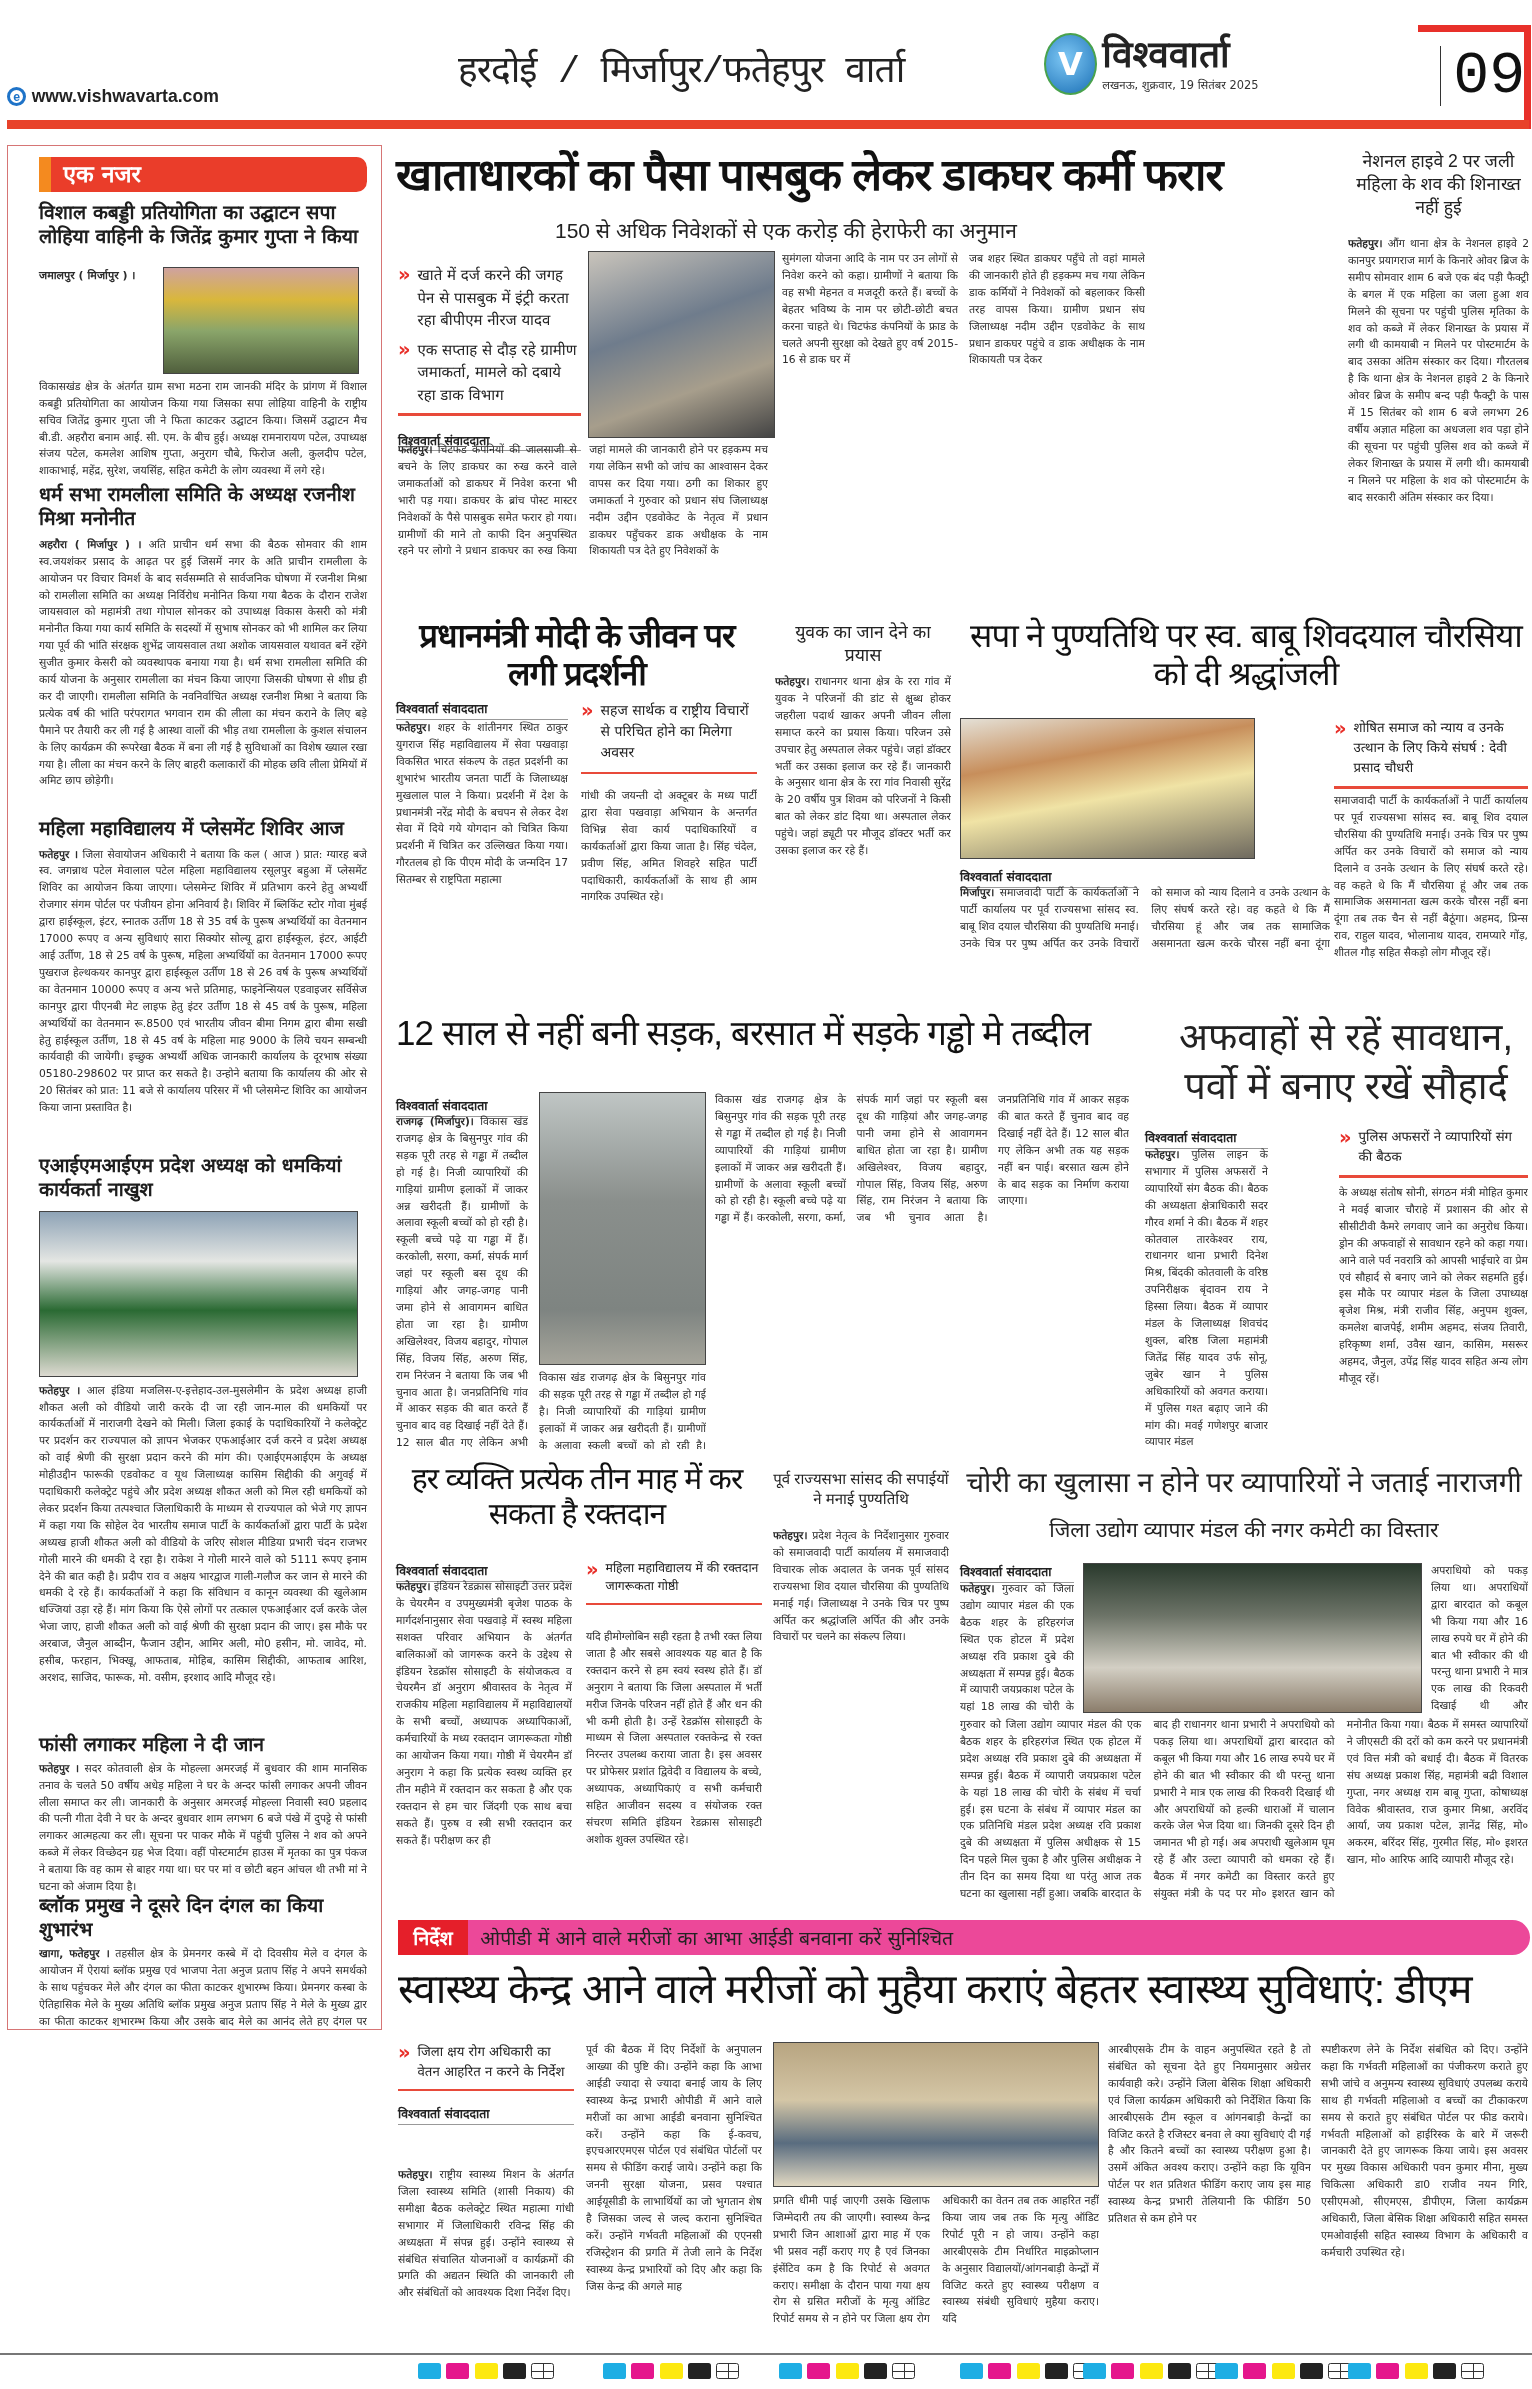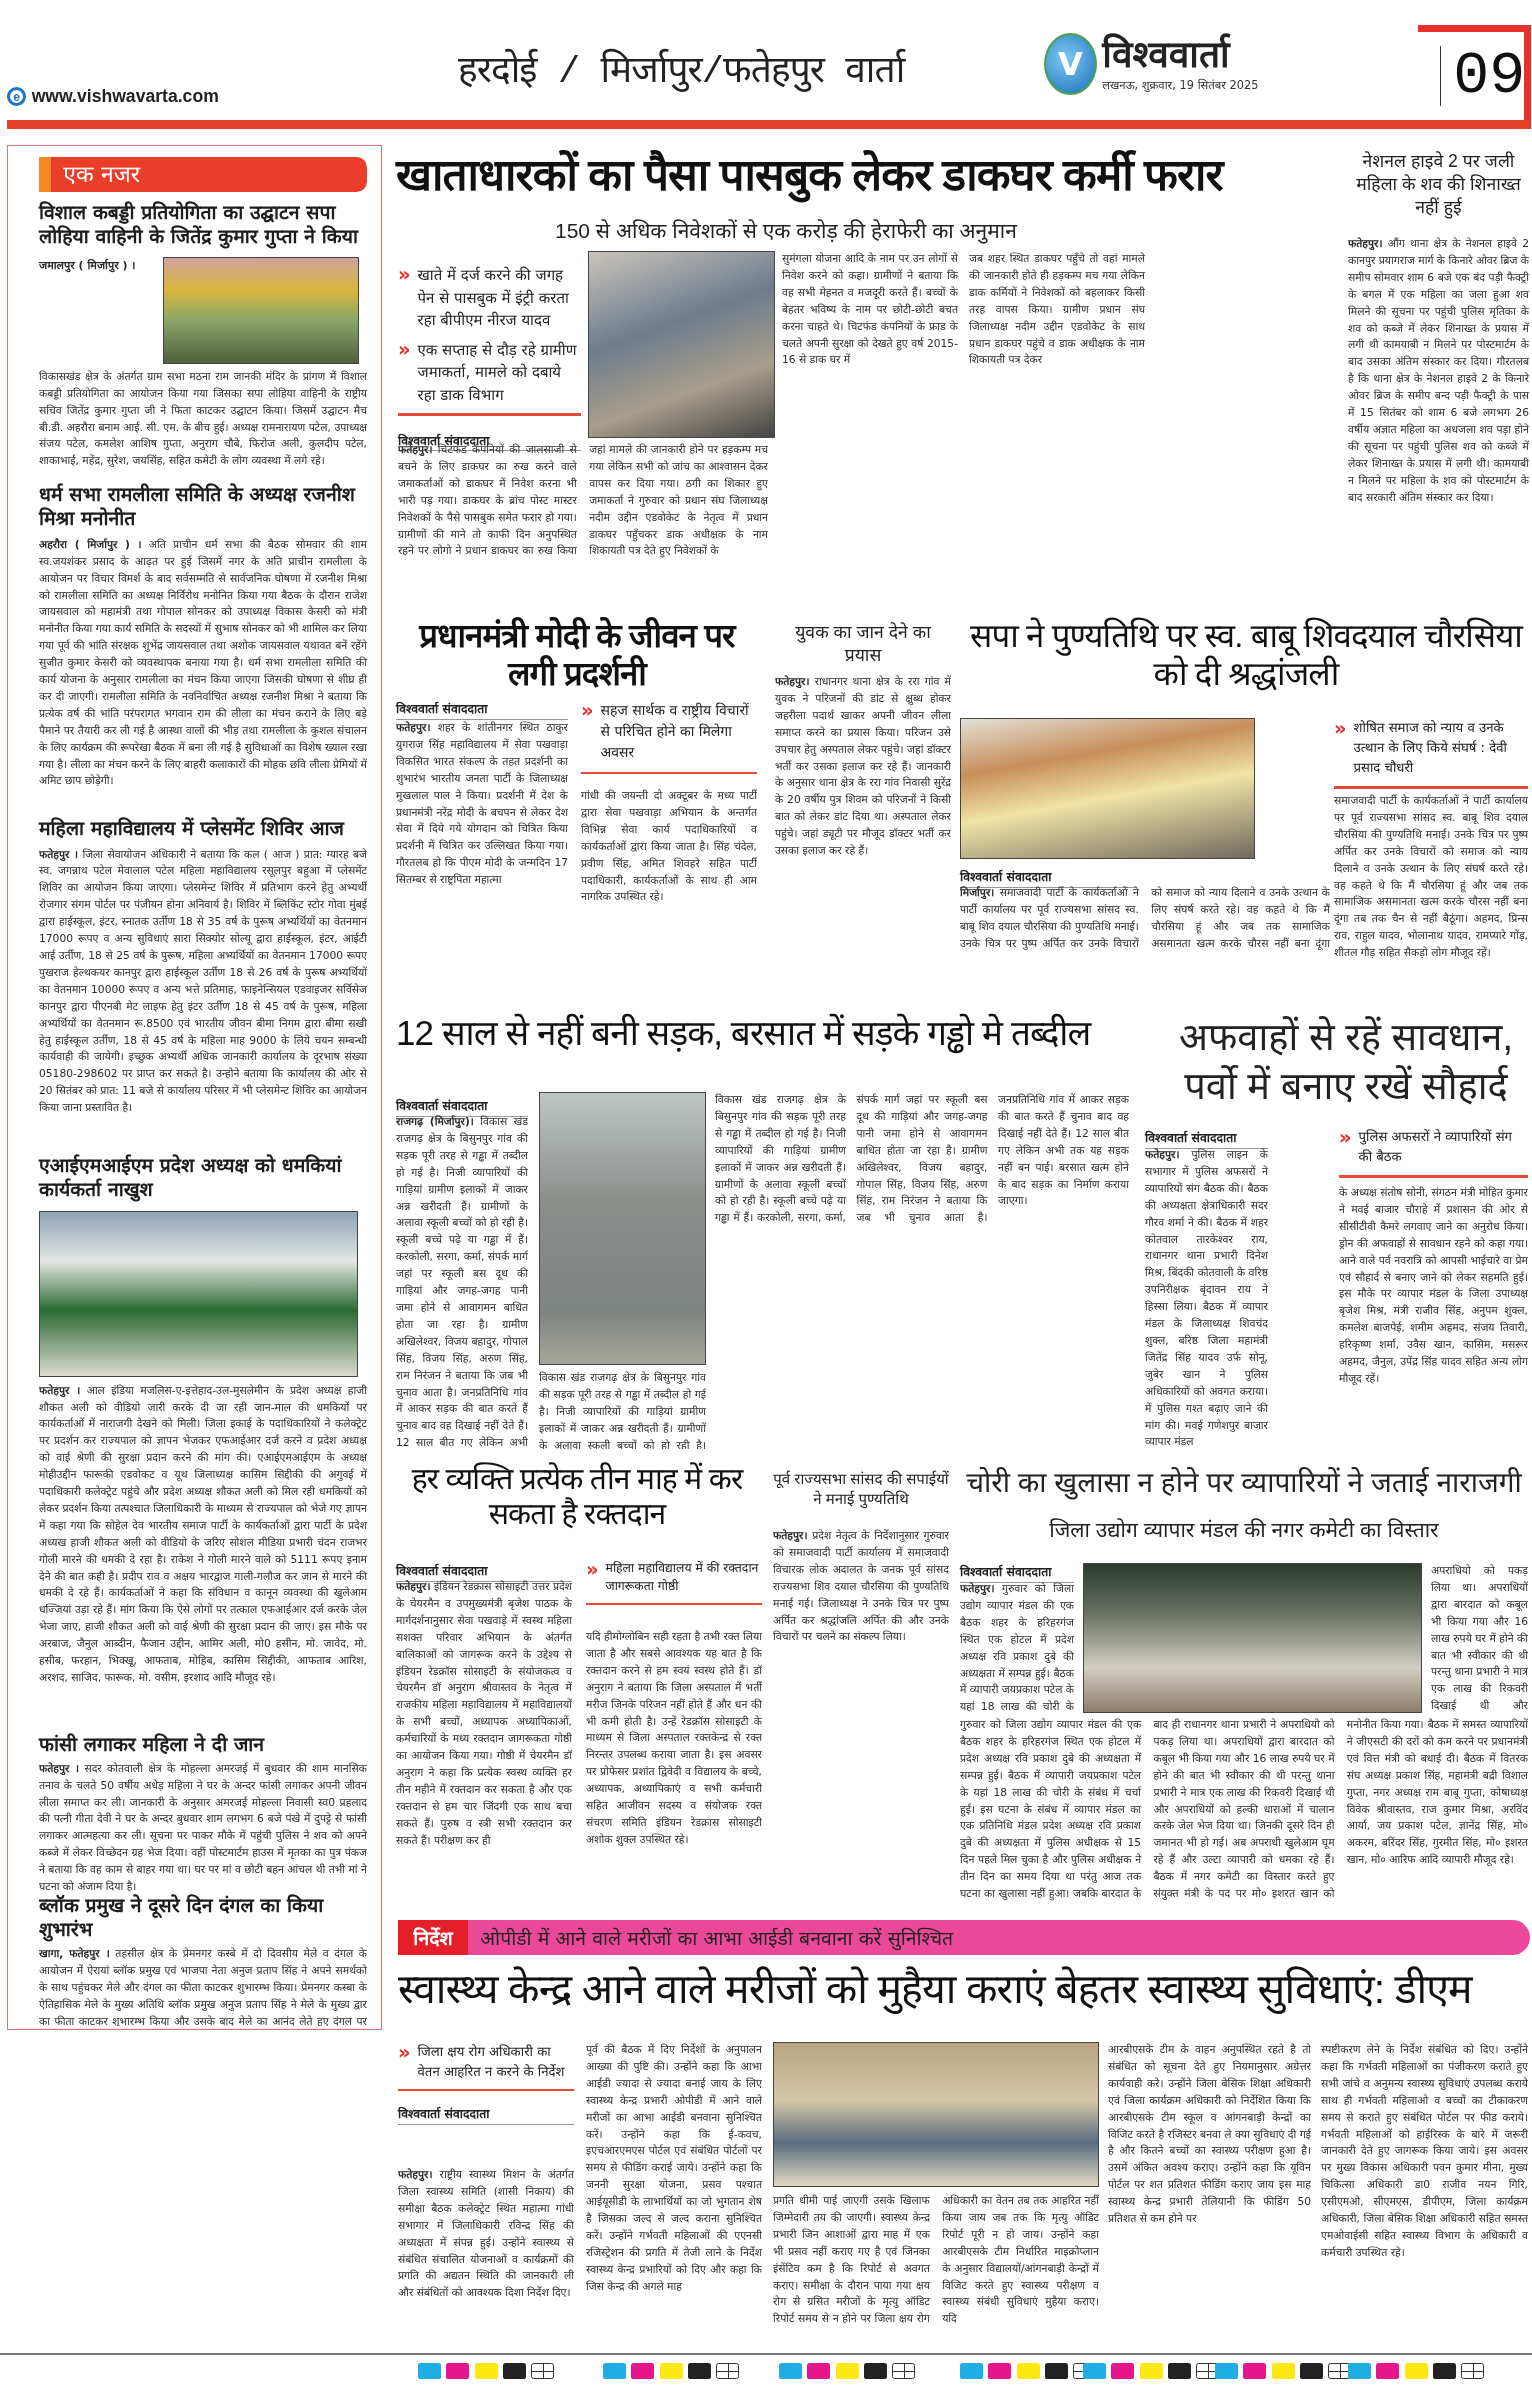--- a/index.html
+++ b/index.html
@@ -9,21 +9,21 @@
 .ie{width:19.4px;height:19.4px;border-radius:50%;border:3.5px solid #1e73c8;color:#1e73c8;font-weight:bold;font-size:12.3px;display:flex;align-items:center;justify-content:center}
 .hdr-title{left:458px;top:42px;font-size:37px;font-family:Liberation Mono, monospace;color:#222;font-weight:normal;letter-spacing:-0.9px}
 .logo{left:1044px;top:33px;display:flex;align-items:center;gap:5.3px}
 .logo-badge{width:53px;height:62px;border-radius:50%;background:radial-gradient(circle at 40% 40%,#7ec8f5,#1a6fb5);color:#fff;font-weight:bold;font-size:32px;display:flex;align-items:center;justify-content:center;border:2.6px solid #49a24d}
 .logo-name{font-size:37px;font-weight:bold;color:#222;line-height:1}
 .logo-date{font-size:11.4px;color:#333;margin-top:3.5px}
 .pg-box{left:1418px;top:25px;width:113px;height:104px;border-top:7px solid #e8302a;border-right:7px solid #e8302a}
 .pg-num{left:1440px;top:46px;font-size:60px;font-family:Liberation Mono, monospace;color:#111;border-left:0.9px solid #333;padding-left:12.3px;line-height:1}
 .redbar{left:7px;top:120px;width:1522px;height:8.8px;background:#e8422a}
 .col1{left:7px;top:145px;width:375px;height:1885px;border:0.9px solid #d67575}
-.eknazar{left:39px;top:157px;width:328px;height:35px;background:#ea3d2a;border-radius:0 10.6px 10.6px 0;border-left:12.3px solid #f48a1f;color:#fff;font-weight:normal;font-size:23px;padding-left:12.3px;line-height:35px}
+.eknazar{left:39px;top:157px;width:328px;height:35px;background:#ea3d2a;border-radius:0 10.6px 10.6px 0;border-left:12.3px solid #f48a1f;color:#fff;font-weight:bold;font-size:23px;padding-left:12.3px;line-height:35px}
 h2.s{font-size:19.4px;font-weight:bold;line-height:1.25;color:#1d1d1d}
 p.t{font-size:10.7px;line-height:1.58;text-align:justify;color:#2b2b2b}
 p.t b{font-weight:bold}
 .img{background:linear-gradient(135deg,#8fa58a,#c8b89a 40%,#6c7a5d 70%,#b6a88a);border:1.8px solid #444}
 .img.a{background:linear-gradient(160deg,#c9c4bb,#6f7c8c 40%,#a79e8c 70%,#444)}
 .img.b{background:linear-gradient(170deg,#e4e0d6,#c78e5b 30%,#f0e3a5 55%,#6f6a5f)}
 .img.c{background:linear-gradient(180deg,#bfc5c4,#8a8f8c 40%,#7e8481 80%,#a6a59b)}
 .img.d{background:linear-gradient(180deg,#2a3a2d,#6d7468 35%,#d3cfc4 70%,#8b7d6b)}
 .img.e{background:linear-gradient(180deg,#b8a581,#d4c6a6 40%,#596c7f 70%,#e1d8c2)}
 .img.f{background:linear-gradient(180deg,#cfa2a0,#d9b73c 30%,#8aa56a 60%,#505f3d)}
@@ -61,21 +61,21 @@
 </div>
 <div class="abs pg-box"></div>
 <div class="abs pg-num">09</div>
 <div class="abs redbar"></div>
 
 <div class="abs col1"></div>
 <div class="abs eknazar">एक नजर</div>
 
 <div class="abs" style="left:39px;top:201px;width:328px">
   <h2 class="s">विशाल कबड्डी प्रतियोगिता का उद्घाटन सपा लोहिया वाहिनी के जितेंद्र कुमार गुप्ता ने किया</h2>
-  <div style="display:flex;gap:10px;margin-top:7px">
+  <div style="display:flex;gap:10px;margin-top:17px">
     <p class="t" style="width:114px;font-size:11px"><b>जमालपुर ( मिर्जापुर ) ।</b></p>
     <div class="img f" style="width:196px;height:107px"></div>
   </div>
   <p class="t" style="margin-top:5.3px">विकासखंड क्षेत्र के अंतर्गत ग्राम सभा मठना राम जानकी मंदिर के प्रांगण में विशाल कबड्डी प्रतियोगिता का आयोजन किया गया जिसका सपा लोहिया वाहिनी के राष्ट्रीय सचिव जितेंद्र कुमार गुप्ता जी ने फिता काटकर उद्घाटन किया। जिसमें उद्घाटन मैच बी.डी. अहरौरा बनाम आई. सी. एम. के बीच हुई। अध्यक्ष रामनारायण पटेल, उपाध्यक्ष संजय पटेल, कमलेश आशिष गुप्ता, अनुराग चौबे, फिरोज अली, कुलदीप पटेल, शाकाभाई, महेंद्र, सुरेश, जयसिंह, सहित कमेटी के लोग व्यवस्था में लगे रहे।</p>
 </div>
 
 <div class="abs" style="left:39px;top:483px;width:328px">
   <h2 class="s">धर्म सभा रामलीला समिति के अध्यक्ष रजनीश मिश्रा मनोनीत</h2>
   <p class="t" style="margin-top:5.3px"><b>अहरौरा ( मिर्जापुर ) ।</b> <span>अति प्राचीन धर्म सभा की बैठक सोमवार की शाम स्व.जयशंकर प्रसाद के आढ़त पर हुई जिसमें नगर के अति प्राचीन रामलीला के आयोजन पर विचार विमर्श के बाद सर्वसम्मति से सार्वजनिक घोषणा में रजनीश मिश्रा को रामलीला समिति का अध्यक्ष निर्विरोध मनोनित किया गया बैठक के दौरान राजेश जायसवाल को महामंत्री तथा गोपाल सोनकर को उपाध्यक्ष विकास केसरी को मंत्री मनोनीत किया गया कार्य समिति के सदस्यों में सुभाष सोनकर को भी शामिल कर लिया गया पूर्व की भांति संरक्षक शुभेंद्र जायसवाल तथा अशोक जायसवाल यथावत बनें रहेंगे सुजीत कुमार केसरी को व्यवस्थापक बनाया गया है। धर्म सभा रामलीला समिति की कार्य योजना के अनुसार रामलीला का मंचन किया जाएगा जिसकी घोषणा से शीघ्र ही कर दी जाएगी। रामलीला समिति के नवनिर्वाचित अध्यक्ष रजनीश मिश्रा ने बताया कि प्रत्येक वर्ष की भांति परंपरागत भगवान राम की लीला का मंचन कराने के लिए बड़े पैमाने पर तैयारी कर ली गई है आस्था वालों की भीड़ तथा रामलीला के कुशल संचालन के लिए कार्यक्रम की रूपरेखा बैठक में बना ली गई है सुविधाओं का विशेष ख्याल रखा गया है। लीला का मंचन करने के लिए बाहरी कलाकारों की मोहक छवि लीला प्रेमियों में अमिट छाप छोड़ेगी।</span></p>
 </div>

